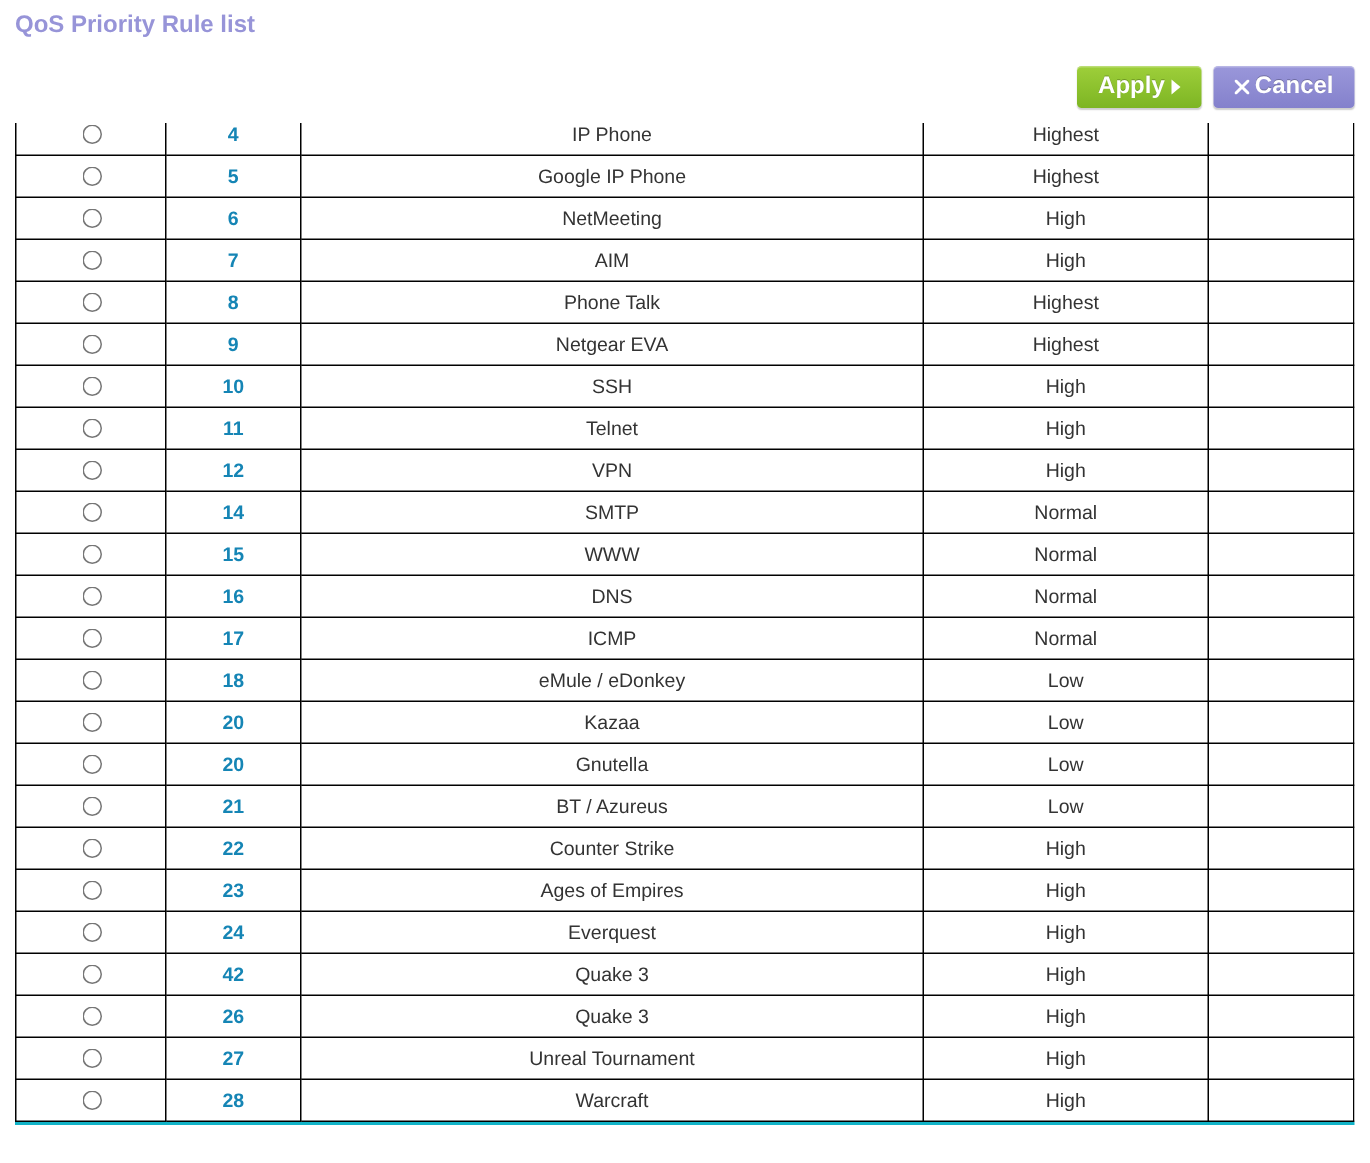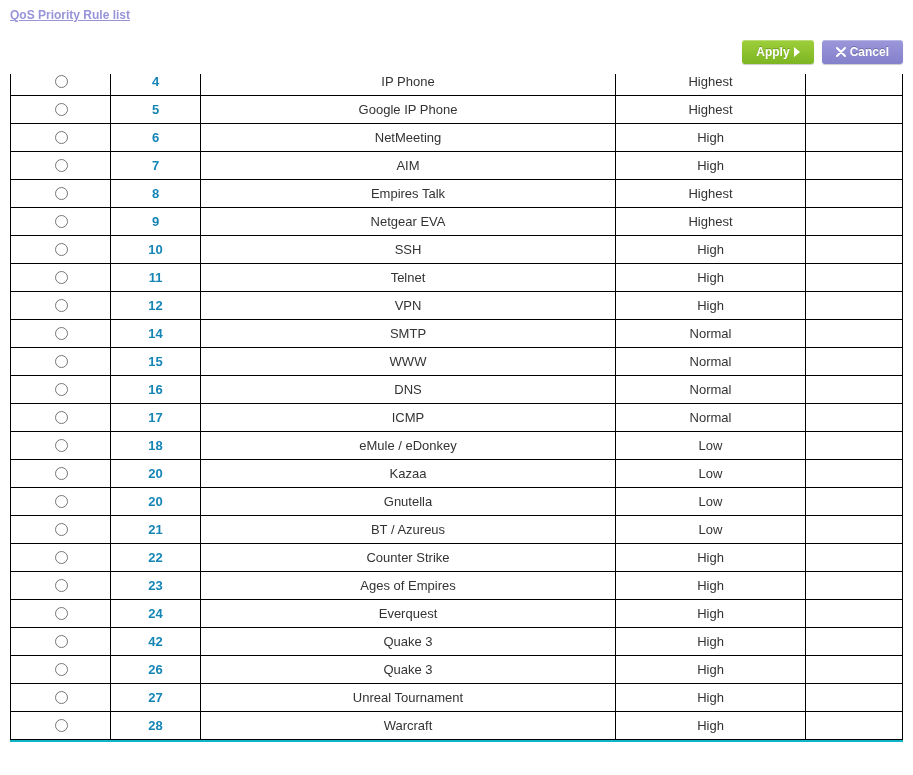--- a/index.html
+++ b/index.html
@@ -7,39 +7,38 @@
     margin: 0;
     padding: 6px 10px;
     font-family: Arial, Helvetica, sans-serif;
     font-size: 13px;
     color: #333;
     background: #fff;
     width: 913px;
   }
   h1.title {
     color: #9794d8;
-    font-size: 12px;
+    font-size: 16px;
     font-weight: bold;
     margin: 2px 0 14px 0;
-    text-decoration: underline;
   }
   .top-actions, .bottom-actions, .add-row {
     display: flex;
     justify-content: flex-end;
     gap: 8px;
     padding: 4px 0;
   }
   .btn {
     display: inline-flex;
     align-items: center;
     gap: 4px;
     border: none;
     border-radius: 3px;
     color: #fff;
-    font-size: 12px;
+    font-size: 16px;
     font-weight: bold;
     padding: 5px 14px;
     cursor: pointer;
     text-shadow: 0 -1px 0 rgba(0,0,0,0.25);
   }
   .btn-green {
     background: linear-gradient(#9ecf3a, #7db523);
     box-shadow: inset 0 1px 0 rgba(255,255,255,0.3), 0 1px 1px rgba(0,0,0,0.2);
   }
   .btn-purple {
@@ -138,21 +137,21 @@
           <tr>
             <td><input type="radio" name="rule" style=""></td>
             <td><span class="numlink">7</span></td>
             <td>AIM</td>
             <td>High</td>
             <td></td>
           </tr>
           <tr>
             <td><input type="radio" name="rule" style=""></td>
             <td><span class="numlink">8</span></td>
-            <td>Empires Talk</td>
+            <td>Phone Talk</td>
             <td>Highest</td>
             <td></td>
           </tr>
           <tr>
             <td><input type="radio" name="rule" style=""></td>
             <td><span class="numlink">9</span></td>
             <td>Netgear EVA</td>
             <td>Highest</td>
             <td></td>
           </tr>

